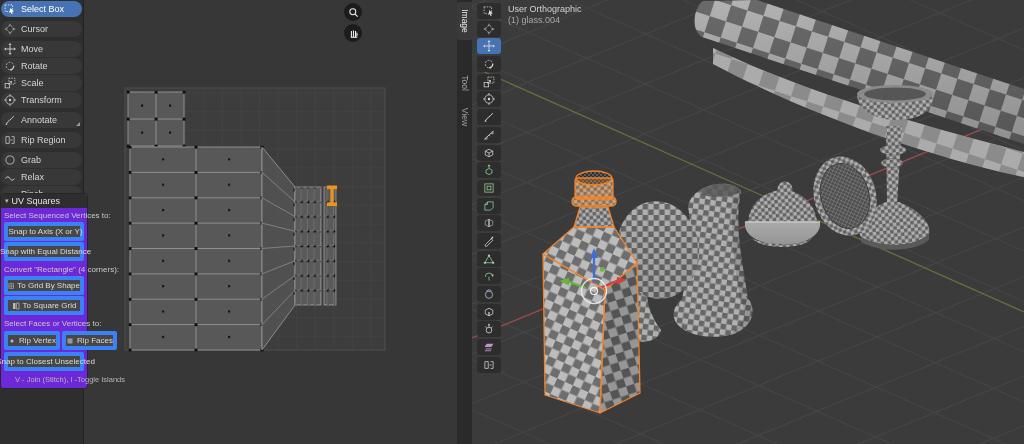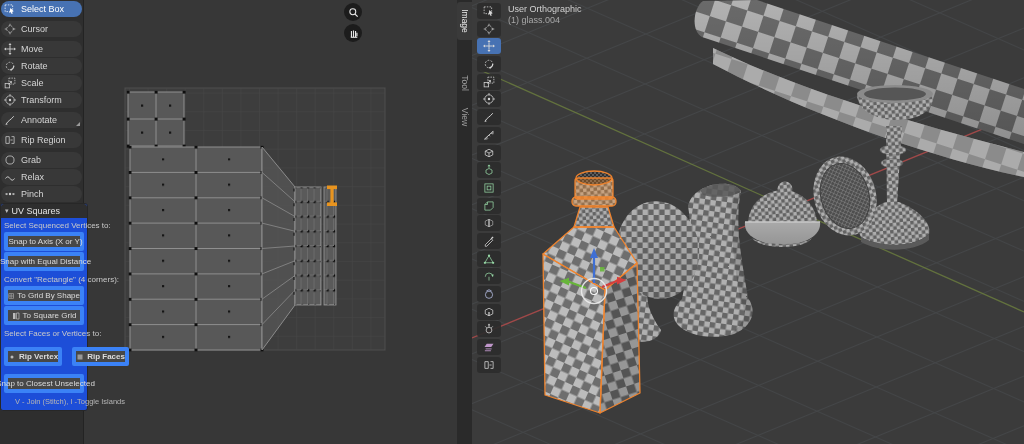--- a/index.html
+++ b/index.html
@@ -15,30 +15,30 @@
   .trow{display:flex;align-items:center;gap:5px;height:16px;margin:1px 1px 0 1px;
         background:#383838;border-radius:8px;padding:0 3px;color:#d5d5d5;font-size:9px;
         position:relative;cursor:default;}
   .trow.gap{margin-top:4px;}
   .trow.active{background:#4772b3;color:#fff;}
   .trow .icon{width:12px;height:12px;flex:0 0 12px;color:#cfcfcf;}
   .trow.active .icon{color:#fff;}
   .trow .corner{position:absolute;right:2px;bottom:2px;width:0;height:0;
         border-left:4px solid transparent;border-bottom:4px solid #9a9a9a;}
   
-  #uvsq{left:0;top:203px;width:86px;background:#1d4ed8;border:1px solid #272727;border-radius:3px;
+  #uvsq{left:0;top:193px;width:86px;background:#6d28d9;border:1px solid #272727;border-radius:3px;
         color:#c9c9c9;font-size:8px;}
   #uvsq .hdr{background:#2e2e2e;color:#e3e3e3;font-size:9px;padding:2px 4px;border-radius:3px 3px 0 0;
         display:flex;gap:3px;align-items:center;}
   #uvsq .lbl{padding:3px 3px 1px 3px;white-space:nowrap;}
   .pbtn{margin:1px 3px;background:#474747;border:4px solid #3b82f6;border-radius:2px;height:11px;
         display:flex;align-items:center;justify-content:center;gap:3px;color:#dcdcdc;
         font-size:8px;white-space:nowrap;cursor:default;}
   .pbtn .mini{width:8px;height:8px;color:#bbb;}
-  .halfrow{display:flex;margin:8px 3px;gap:10px;font-weight:bold;}
+  .halfrow{display:flex;margin:2px 3px;gap:2px;}
   .halfrow .pbtn{flex:1;margin:0;}
   #uvsq .foot{padding:3px 3px 4px 14px;color:#b5b5b5;white-space:nowrap;font-size:7.5px;}
   
   .fbtn{width:18px;height:18px;border-radius:50%;background:rgba(24,24,24,.85);
         display:flex;align-items:center;justify-content:center;color:#e8e8e8;cursor:default;}
   .fbtn .icon{width:11px;height:11px;}
   #fbtns{left:344px;top:3px;display:flex;flex-direction:column;gap:3px;}
   
   #uvvert{left:368px;top:2px;width:90px;background:rgba(48,48,48,.95);border-radius:3px;
         border:1px solid #282828;padding:2px 3px 3px 3px;}

